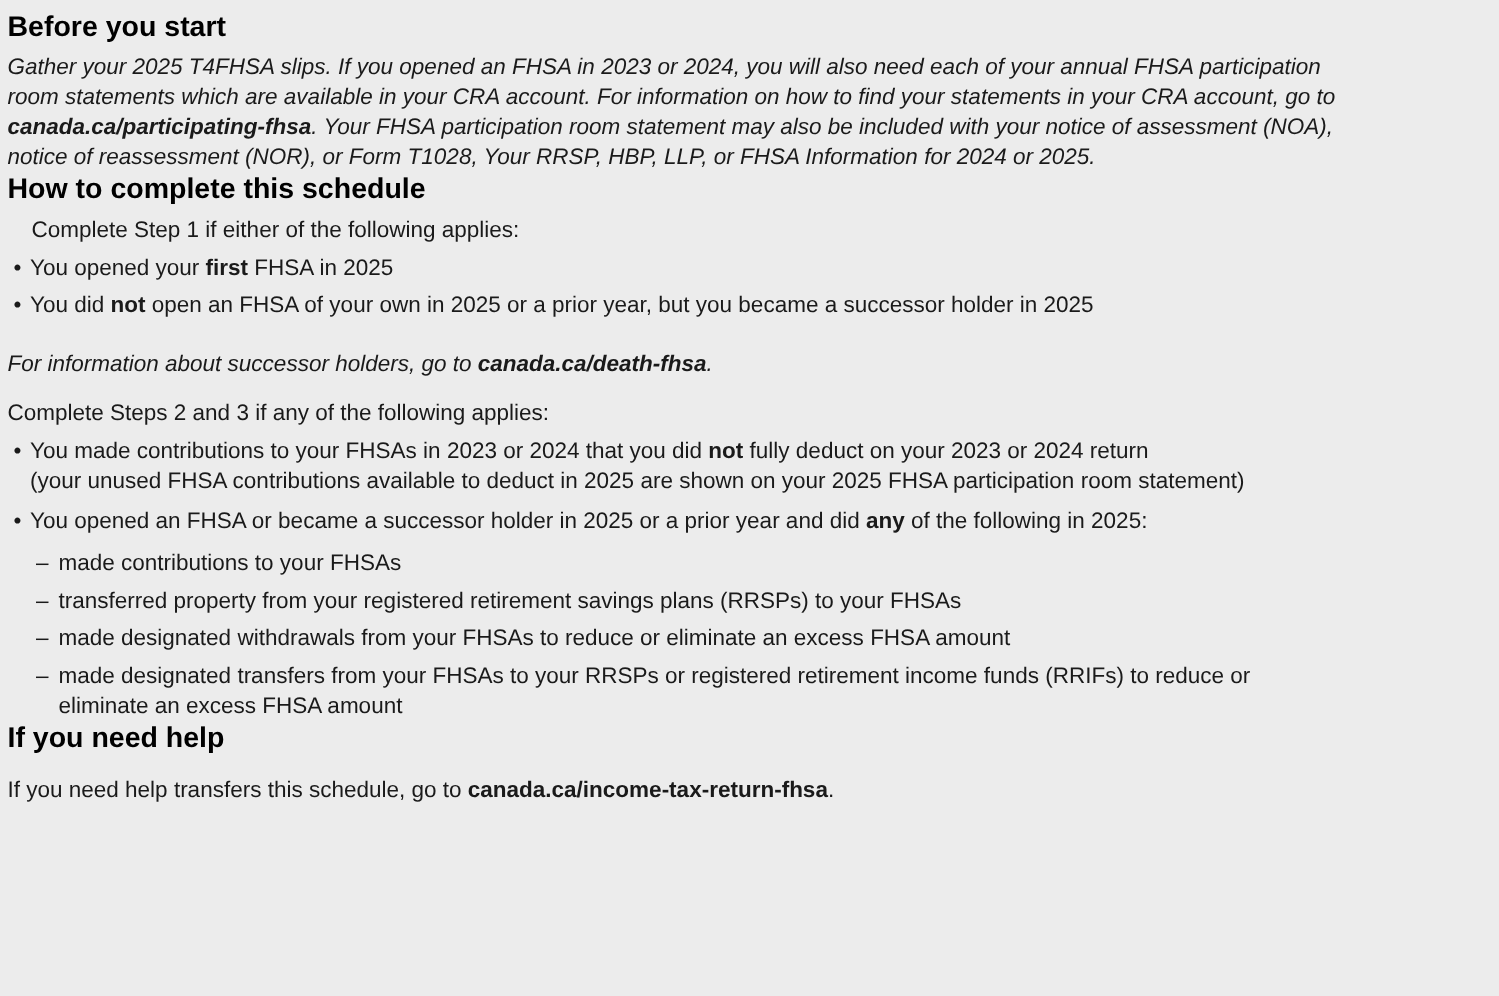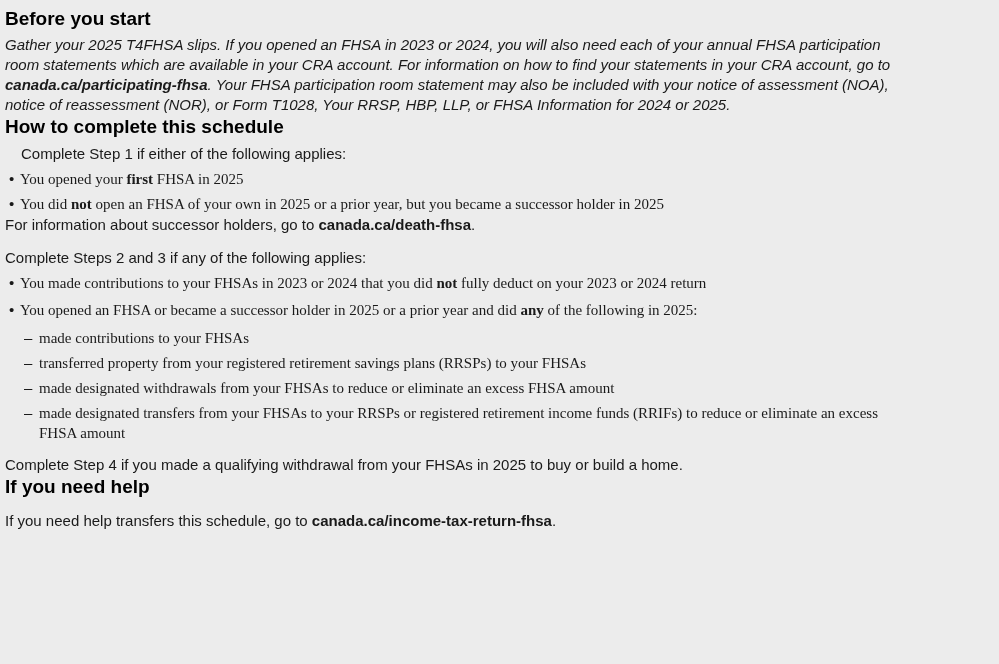--- a/index.html
+++ b/index.html
@@ -29,31 +29,31 @@
     font-weight: 700;
     color: #000;
     margin: 0;
   }
   p { margin: 0; }
   strong { font-weight: 700; }
   .row { display: flex; }
   .row .marker { flex: none; }
   .bullet .marker { margin-left: 4px; width: 11px; }
   .dash .marker { margin-left: 19px; width: 15px; }
-  .row .rtext { flex: 1; min-width: 0; font-family: Liberation Serif, serif; }
+  .row .rtext { flex: 1; min-width: 0; }
   .block-line { display: block; }
 
   
   .mt-note     { margin-top: 6px; }
   .mt-gather   { margin-top: 5px; font-style: italic; }
   .mt-h2       { margin-top: 23px; }
   .mt-intro1   { margin-top: 6px; margin-left: 16px; }
   .mt-b1       { margin-top: 5px; }
   .mt-b2       { margin-top: 5px; }
-  .mt-successor{ margin-top: 1px; }
+  .mt-successor{ margin-top: 19px; font-style: italic; }
   .mt-intro23  { margin-top: 13px; }
   .mt-b3       { margin-top: 5px; }
   .mt-b4       { margin-top: 7px; }
   .mt-dash1    { margin-top: 8px; }
   .mt-dash     { margin-top: 5px; }
   .mt-step4    { margin-top: 12px; }
   .mt-h3       { margin-top: 17px; }
   .mt-help     { margin-top: 13px; }
 </style>
 </head>
@@ -81,20 +81,21 @@
   </div>
 
   <p class="mt-successor"><span>For information about successor holders, go to </span><strong>canada.ca/death-fhsa</strong><span>.</span></p>
 
   <p class="mt-intro23">Complete Steps 2 and 3 if any of the following applies:</p>
 
   <div class="row bullet mt-b3">
     <span class="marker">•</span>
     <span class="rtext">
         <span class="block-line"><span>You made contributions to your FHSAs in 2023 or 2024 that you did </span><strong>not</strong><span> fully deduct on your 2023 or 2024 return</span></span>
+        <span class="block-line">(your unused FHSA contributions available to deduct in 2025 are shown on your 2025 FHSA participation room statement)</span>
       </span>
   </div>
 
   <div class="row bullet mt-b4">
     <span class="marker">•</span>
     <span class="rtext"><span>You opened an FHSA or became a successor holder in 2025 or a prior year and did </span><strong>any</strong><span> of the following in 2025:</span></span>
   </div>
 
   <div class="row dash mt-dash1">
     <span class="marker">–</span>
@@ -109,19 +110,18 @@
   <div class="row dash mt-dash">
     <span class="marker">–</span>
     <span class="rtext">made designated withdrawals from your FHSAs to reduce or eliminate an excess FHSA amount</span>
   </div>
 
   <div class="row dash mt-dash">
     <span class="marker">–</span>
     <span class="rtext">made designated transfers from your FHSAs to your RRSPs or registered retirement income funds (RRIFs) to reduce or eliminate an excess FHSA amount</span>
   </div>
 
-  <p class="mt-step4">Complete Step 4 if you made a qualifying withdrawal from your FHSAs in 2025 to buy or build a home.</p>
 
   <h2 class="sec-heading mt-h3">If you need help</h2>
 
   <p class="mt-help"><span>If you need help transfers this schedule, go to </span><strong>canada.ca/income-tax-return-fhsa</strong><span>.</span></p>
 
 </div>
 
 </body></html>

